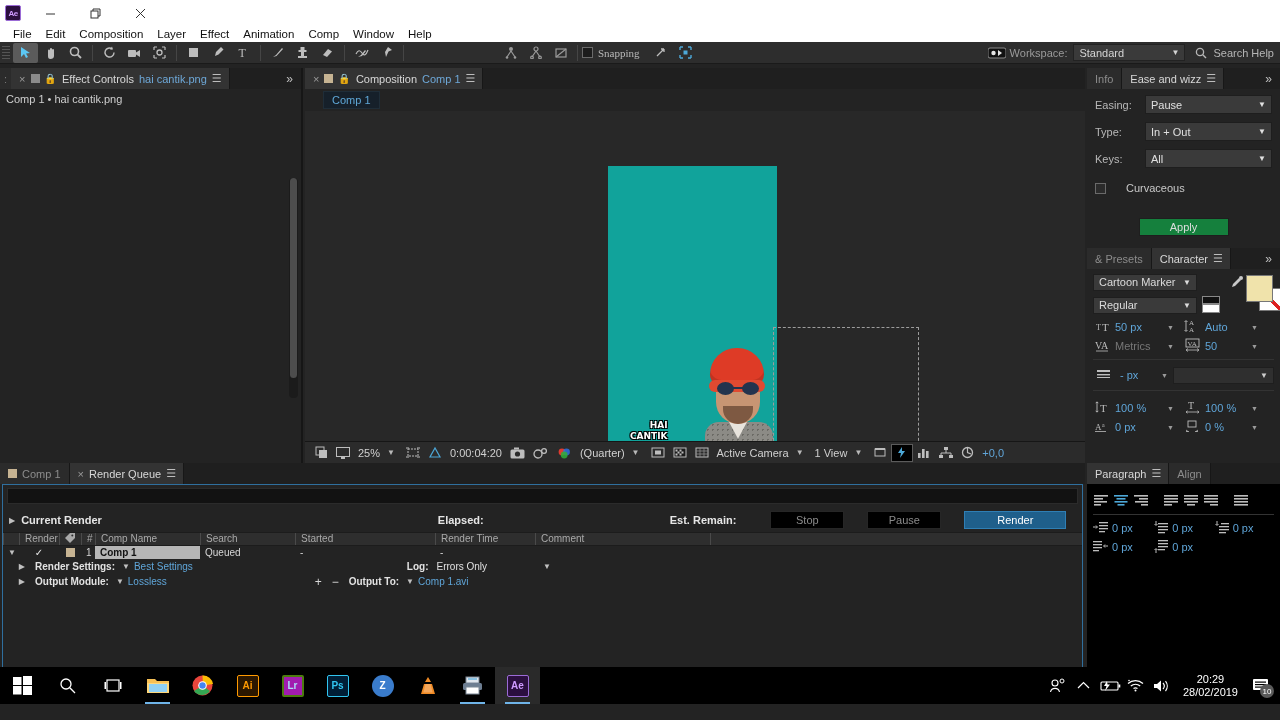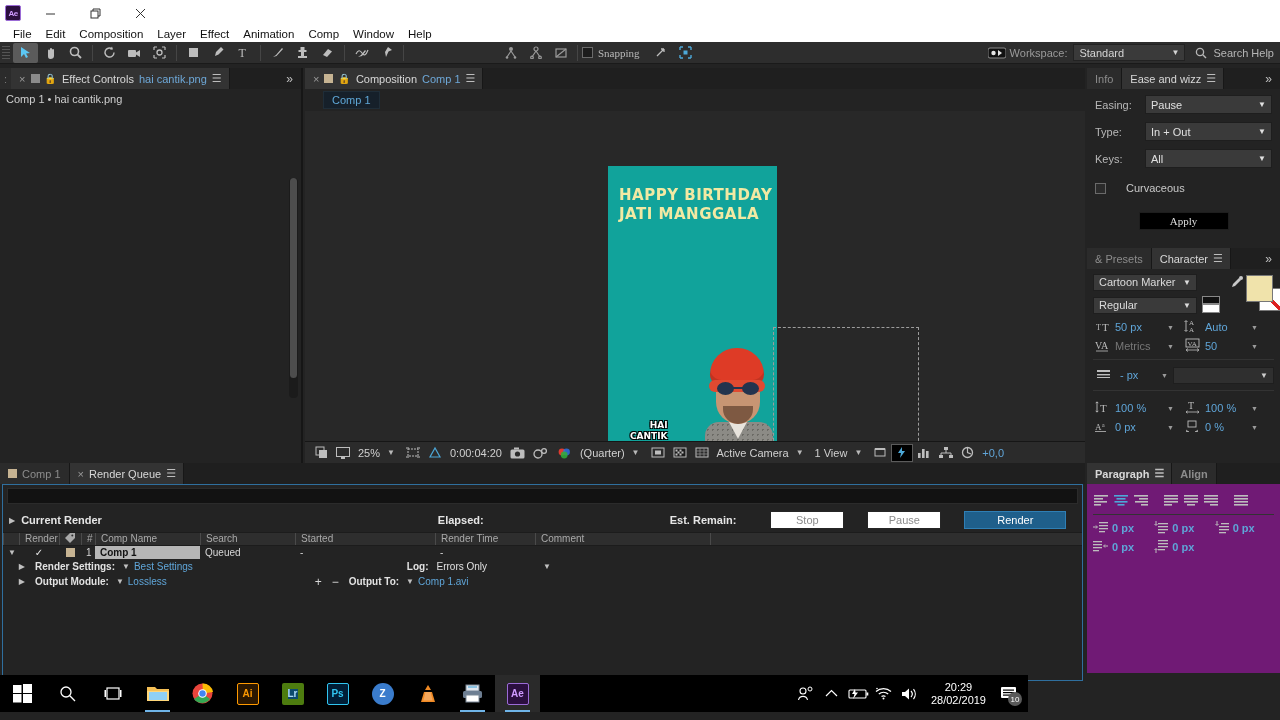--- a/index.html
+++ b/index.html
@@ -164,22 +164,22 @@
   .ew-row { display:flex; align-items:center; height:23px; padding:0 8px; margin-top:4px;}
   .ew-lbl { width:50px; font-size:11px; color:#b8b8b8; }
   .ew-sel {
     flex:1; height:19px; background:#3a3a3a; border:1px solid #1e1e1e;
     display:flex; align-items:center; justify-content:space-between; padding:0 5px;
     color:#e0e0e0; font-size:11px;
   }
   .ew-chk { display:flex; align-items:center; gap:20px; padding:0 8px; margin-top:12px;}
   .ew-box { width:11px; height:11px; background:#2b2b2b; border:1px solid #6a6a6a;}
   .ew-apply {
-    margin:18px auto 0; width:90px; height:18px; background:#000000; border:1px solid #1e1e1e;
-    color:#ddd; font-size:11px; display:flex; align-items:center; justify-content:center;font-family:Liberation Serif, serif;
+    margin:24px auto 0; width:90px; height:18px; background:#15803d; border:1px solid #1e1e1e;
+    color:#ddd; font-size:11px; display:flex; align-items:center; justify-content:center;
   }
 
   
   #char-panel { left:1087px; top:248px; width:193px; height:215px; background:#232323; }
   .ch-row { display:flex; align-items:center; gap:5px; padding:0 6px; height:20px; margin-top:3px; }
   .ch-sel {
     width:104px; height:17px; background:#3a3a3a; border:1px solid #1e1e1e;
     display:flex; align-items:center; justify-content:space-between; padding:0 5px;
     color:#dcdcdc; font-size:11px;
   }
@@ -196,21 +196,21 @@
   .ch-ic { color:#bdbdbd; font-size:10px; text-align:center; }
   .ch-val { color:#5fa5d8; font-size:11px; }
   .ch-val.dim { color:#777; }
   .ch-tri { color:#9a9a9a; font-size:7px; }
   .ch-hr { height:1px; background:#333; margin:5px 6px; }
   .ch-wide { display:flex; align-items:center; gap:5px; padding:0 6px; height:20px;}
   .ch-widesel { flex:1; height:17px; background:#2f2f2f; border:1px solid #1e1e1e; display:flex; align-items:center;
      justify-content:flex-end; padding:0 5px; color:#ccc; font-size:8px;}
 
   
-  #para-panel { left:1087px; top:463px; width:193px; height:210px; background:#701a75;font-weight:bold;}
+  #para-panel { left:1087px; top:463px; width:193px; height:210px; background:#000000;}
   .pg-icons { display:flex; align-items:center; gap:3px; padding:8px 6px 0; }
   .pg-ic { width:17px; height:15px; display:flex; align-items:center; justify-content:center; }
   .pg-ic.on { }
   .pg-gap { width:7px; }
   .pg-hr { height:1px; background:#333; margin:7px 6px 0; }
   .pg-grid { display:grid; grid-template-columns: 1fr 1fr 1fr; padding:6px 6px 0; row-gap:6px; }
   .pg-cell { display:flex; align-items:center; gap:3px; }
   .pg-cell .v { color:#5fa5d8; font-size:11px; }
 
   
@@ -218,41 +218,41 @@
   .rq-tabs { height:21px; background:#1f1f1f; display:flex; }
   .rq-outer { position:relative; margin:0 2px; height:197px; border:1px solid #2f6f9e; background:#232323; }
   .rq-topstrip { height:16px; margin:3px 4px 0; background:#121212; border:1px solid #2b2b2b;}
   .rq-current {
     height:24px; display:flex; align-items:center; padding:0 6px; gap:6px; margin-top:4px;
   }
   .rq-tri { color:#c0c0c0; font-size:8px; }
   .rq-bold { color:#e6e6e6; font-size:11px; font-weight:bold; }
   .rq-btn {
     height:18px; width:74px; display:flex; align-items:center; justify-content:center;
-    font-size:11px; color:#8b8b8b; background:#ffffff; border:1px solid #262626;
+    font-size:11px; color:#8b8b8b; background:#000000; border:1px solid #262626;
   }
   .rq-btn.render { background:#1f5f8b; color:#fff; border-color:#2f7fb5; width:102px;}
   .rq-head {
     height:14px; background:#2e2e2e; display:flex; align-items:center; font-size:10px; color:#a9a9a9;
     border-top:1px solid #1c1c1c; border-bottom:1px solid #1c1c1c;
   }
   .rq-head div { border-left:1px solid #4a4a4a; padding-left:5px; height:12px; line-height:12px; }
   .rq-row { height:13px; display:flex; align-items:center; font-size:10px; color:#d6d6d6; }
   .rq-row .cell { height:13px; line-height:13px; padding-left:5px; }
   .rq-compname { background:#b6b6b6; color:#111; font-weight:bold; }
   .rq-sub { height:15px; display:flex; align-items:center; font-size:10px; color:#d8d8d8; }
   .rq-blue { color:#5fa5d8; }
   .rq-footer {
     position:absolute; left:0; bottom:0; width:100%; height:14px; background:#232323;
     border-top:1px solid #2f6f9e; display:flex; align-items:center; font-size:10px;
     color:#e0e0e0; font-weight:bold;
   }
 
   
-  .taskbar { position:absolute; left:0; bottom:8px; width:1028px; height:37px; background:#000; display:flex; align-items:center;}
+  .taskbar { position:absolute; left:0; bottom:16px; width:1280px; height:37px; background:#000; display:flex; align-items:center;}
   .tb-item { width:45px; height:37px; display:flex; align-items:center; justify-content:center; position:relative;}
   .tb-item.active { background:#2a2a2a; }
   .tb-item.running:after { content:""; position:absolute; bottom:0; left:10px; width:25px; height:2px; background:#6fb4e8;}
   .tb-icon { width:22px; height:22px; display:flex; align-items:center; justify-content:center;
      font-size:10px; font-weight:bold; border-radius:2px; }
   .tray { margin-left:auto; display:flex; align-items:center; gap:0; padding-right:4px; color:#fff;}
   .tray-ic { width:26px; height:37px; display:flex; align-items:center; justify-content:center; color:#fff; font-size:12px;}
   .clock { font-size:11px; color:#fff; text-align:center; line-height:13px; padding:0 8px; }
   .notif { width:30px; height:37px; display:flex; align-items:center; justify-content:center; position:relative;}
   .notif .badge{ position:absolute; right:2px; bottom:6px; width:14px; height:14px; border-radius:50%;
@@ -477,24 +477,20 @@
         <span class="blue">Comp 1</span>
         <span class="pmenu">☰</span>
       </div>
     </div>
     <div class="comp-name-row">
       <div class="comp-chip">Comp 1</div>
     </div>
 
     <div class="viewer">
       <div class="canvas">
-        <div class="bd-text">
-          <div>HAPPY BIRTHDAY</div>
-          <div>JATI MANGGALA</div>
-        </div>
         <div class="photo">
           <div class="body"></div>
           <div class="face"></div>
           <div class="beard"></div>
           <div class="beanie"></div>
           <div class="glasses">
               <span class="l"></span>
               <span class="r"></span>
             </div>
         </div>
@@ -1075,21 +1071,21 @@
           <path d="M10.5 0.5 A10 10 0 0121 9 L11 10.5 Z" fill="#fbbc05"></path>
           <path d="M2 16 A10 10 0 0018 16 L10.5 10.5 Z" fill="#34a853"></path>
           <circle cx="10.5" cy="10.5" r="4.3" fill="#fff"></circle>
           <circle cx="10.5" cy="10.5" r="3.2" fill="#4285f4"></circle>
         </svg>
     </div>
     <div class="tb-item">
       <div class="tb-icon" style="background:#2b1700;color:#ff9a00;border:1px solid #ff9a00;">Ai</div>
     </div>
     <div class="tb-item">
-      <div class="tb-icon" style="background:#0c4a6e;color:#addbf7;border:6px solid #4d7c0f;">Lr</div>
+      <div class="tb-icon" style="background:#a21caf;color:#addbf7;border:2px solid #4d7c0f;">Lr</div>
     </div>
     <div class="tb-item">
       <div class="tb-icon" style="background:#001e36;color:#31c5f0;border:1px solid #31c5f0;">Ps</div>
     </div>
     <div class="tb-item">
       <div class="tb-icon" style="background:#3a7ccc;color:#fff;border-radius:50%;">Z</div>
     </div>
     <div class="tb-item">
       <svg width="18" height="20" viewBox="0 0 18 20">
           <path d="M9 1 L12 6 H6 Z" fill="#f08a24"></path>

